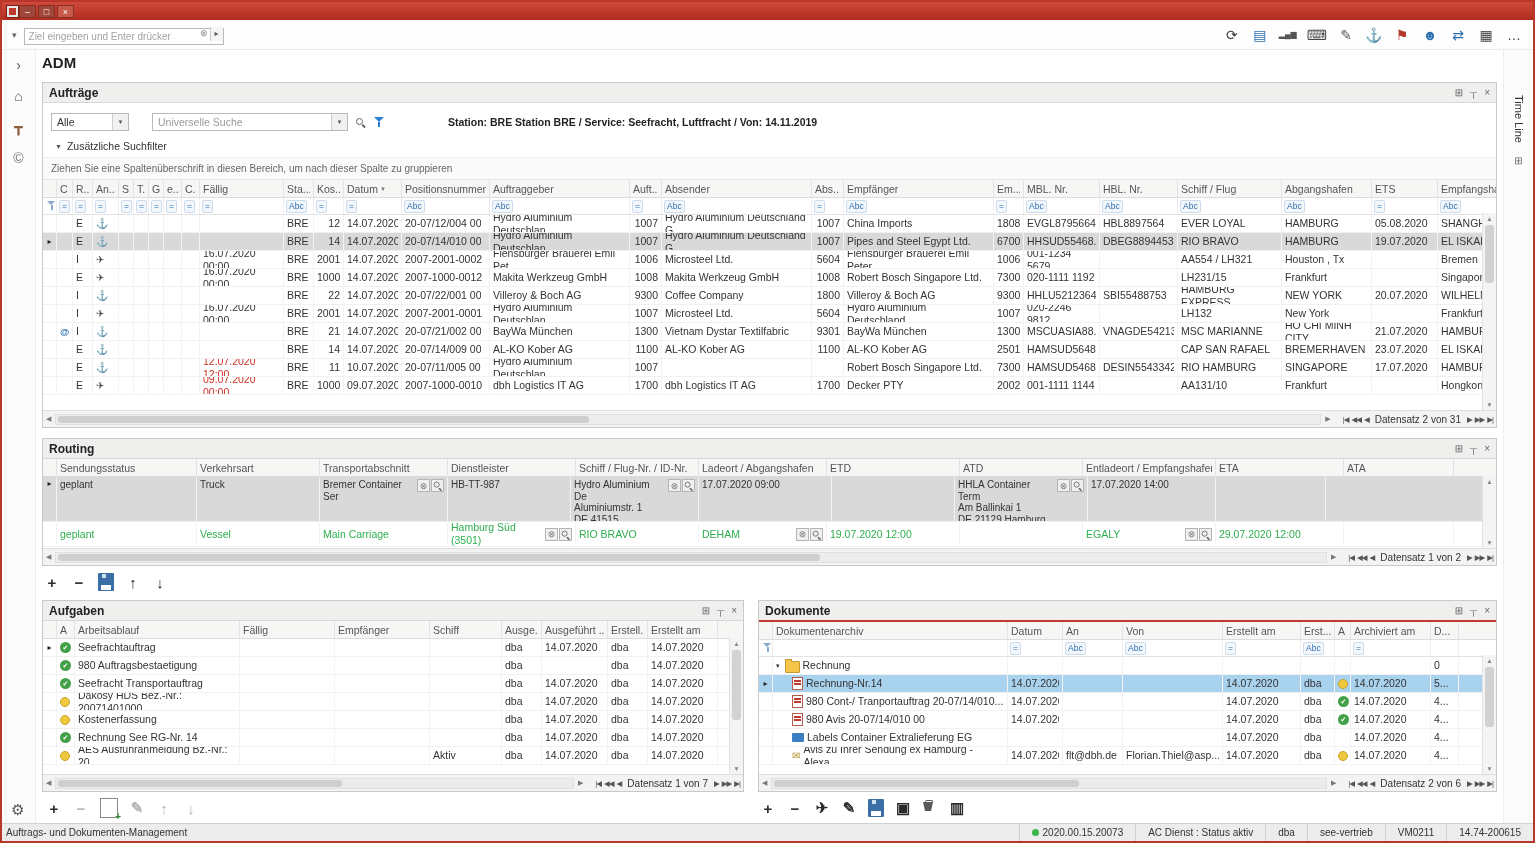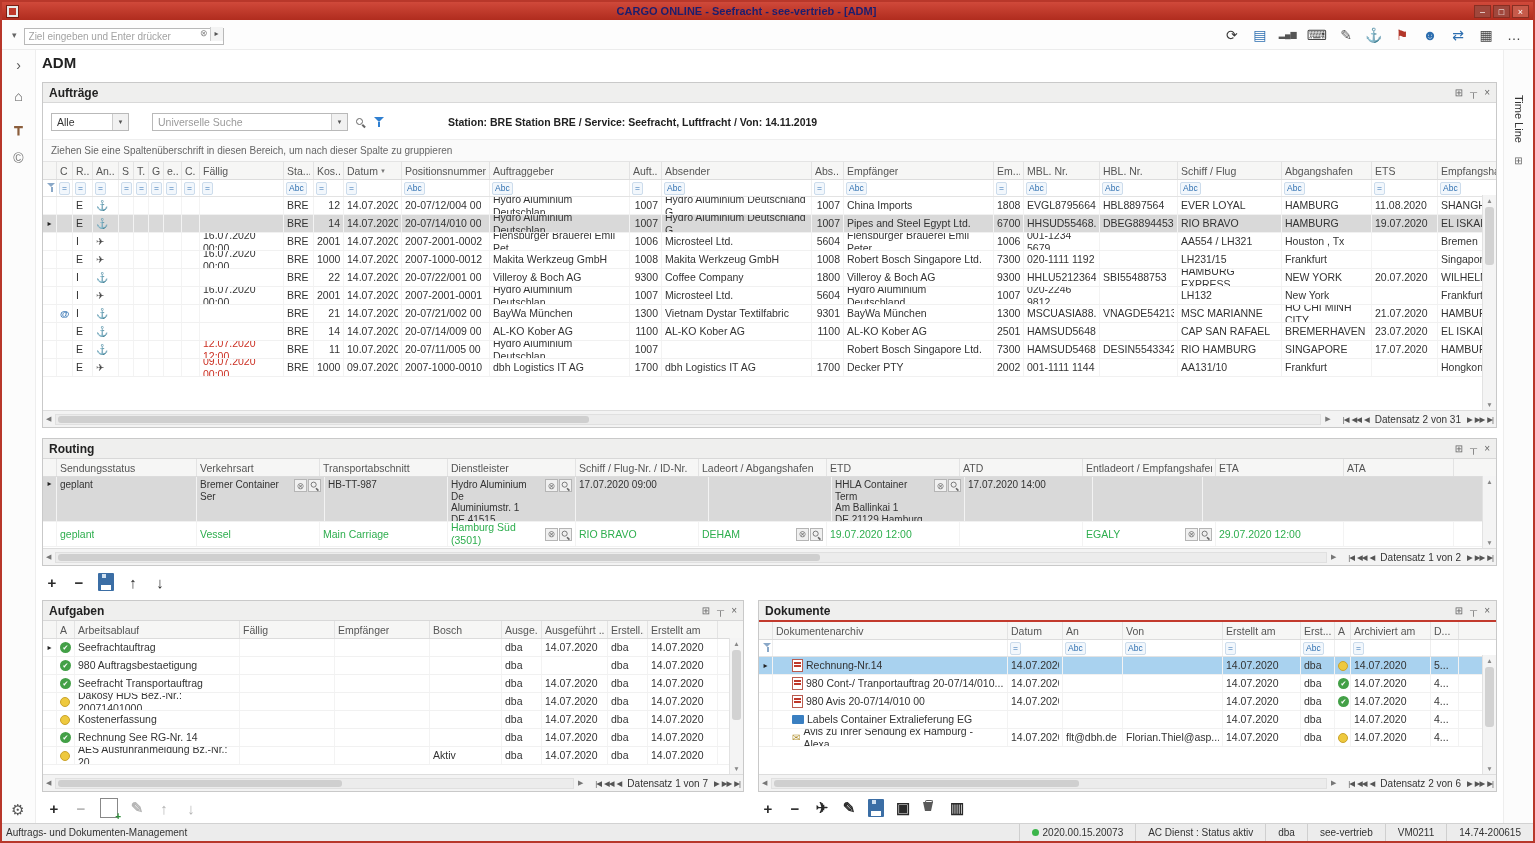--- a/index.html
+++ b/index.html
@@ -151,21 +151,20 @@
   .gdot{width:7px;height:7px;border-radius:50%;background:#3bb54a;display:inline-block;}
   .gear{position:absolute;left:9px;bottom:22px;font-size:15px;color:#555;cursor:pointer;}
 </style>
 </head>
 <body>
 
 <div class="win">
 
   <div class="titlebar">
     <span class="app-ico"></span>
-    <span class="title">CARGO ONLINE - Seefracht - see-vertrieb - [ADM]</span>
     <span class="winbtns">
       <span class="wb">–</span>
       <span class="wb">□</span>
       <span class="wb close">×</span>
     </span>
   </div>
 
   <div class="topbar">
     <span class="tb-chev">▾</span>
     <span class="searchwrap">
@@ -218,20 +217,24 @@
             <span class="dd">▼</span>
           </span>
         <span class="combo wide">
             <span class="ph">Universelle Suche</span>
             <span class="dd">▼</span>
           </span>
         <span class="mg"></span>
         <span class="funnel"></span>
         <span class="station">Station: BRE Station BRE / Service: Seefracht, Luftfracht / Von: 14.11.2019</span>
       </div>
+      <div class="extra">
+        <span class="chev">▼</span>
+        <span>Zusätzliche Suchfilter</span>
+      </div>
       <div class="group-hint">Ziehen Sie eine Spaltenüberschrift in diesen Bereich, um nach dieser Spalte zu gruppieren</div>
       <div class="grid">
         <div class="vscroll" style="top:33px;">
           <span class="va">▲</span>
           <span class="vthumb" style="height:58px"></span>
           <span class="vsp"></span>
           <span class="va">▼</span>
         </div>
       <div class="ghr">
             <div class="ghc ind" style="flex-basis: 14px;"></div>
@@ -444,21 +447,21 @@
               <div class="gc" style="flex-basis: 78px;">
                 <span class="ct">HBL8897564</span>
               </div>
               <div class="gc" style="flex-basis: 104px;">
                 <span class="ct">EVER LOYAL</span>
               </div>
               <div class="gc" style="flex-basis: 90px;">
                 <span class="ct">HAMBURG</span>
               </div>
               <div class="gc" style="flex-basis: 66px;">
-                <span class="ct">11.08.2020</span>
+                <span class="ct">05.08.2020</span>
               </div>
               <div class="gc" style="flex-basis: 74px;">
                 <span class="ct">SHANGHA</span>
               </div>
             </div>
             <div class="grow sel">
               <div class="gc ind" style="flex-basis: 14px;">▸</div>
               <div class="gc" style="flex-basis: 16px;"></div>
               <div class="gc" style="flex-basis: 20px;">
                 <span class="ct">E</span>
@@ -1092,20 +1095,23 @@
             </div>
             <div class="ghc" style="flex-basis: 110px;">
               <span class="hl">ATA</span>
             </div>
           </div>
           <div class="gbody">
             <div class="grow sel tall" style="height: 44px;">
               <div class="gc ind" style="flex-basis: 14px;">▸</div>
               <div class="gc" style="flex-basis: 140px;">
                 <span class="ct">geplant</span>
+              </div>
+              <div class="gc" style="flex-basis: 123px;">
+                <span class="ct">Truck</span>
               </div>
               <div class="gc" style="flex-basis: 128px;">
                 <span class="ct">Bremer Container Ser</span>
                 <span class="lk">
                   <span class="lkb">⊗</span>
                   <span class="lkb">
                     <span class="mg sm"></span>
                   </span>
                 </span>
               </div>
@@ -1245,21 +1251,21 @@
             <div class="ghc" style="flex-basis: 165px;">
               <span class="hl">Arbeitsablauf</span>
             </div>
             <div class="ghc" style="flex-basis: 95px;">
               <span class="hl">Fällig</span>
             </div>
             <div class="ghc" style="flex-basis: 95px;">
               <span class="hl">Empfänger</span>
             </div>
             <div class="ghc" style="flex-basis: 72px;">
-              <span class="hl">Bosch</span>
+              <span class="hl">Schiff</span>
             </div>
             <div class="ghc" style="flex-basis: 40px;">
               <span class="hl">Ausge...</span>
             </div>
             <div class="ghc" style="flex-basis: 66px;">
               <span class="hl">Ausgeführt ...</span>
             </div>
             <div class="ghc" style="flex-basis: 40px;">
               <span class="hl">Erstell...</span>
             </div>
@@ -1522,20 +1528,38 @@
             <div class="gfc" style="flex-basis: 34px;">
               <span class="chip">Abc</span>
             </div>
             <div class="gfc" style="flex-basis: 16px;"></div>
             <div class="gfc" style="flex-basis: 80px;">
               <span class="chip">=</span>
             </div>
             <div class="gfc" style="flex-basis: 28px;"></div>
           </div>
           <div class="gbody">
+            <div class="grow">
+              <div class="gc ind" style="flex-basis: 14px;"></div>
+              <div class="gc" style="flex-basis: 235px;">
+                <span class="exp">▾</span>
+                <span class="ci ci-folder"></span>
+                <span class="ct">Rechnung</span>
+              </div>
+              <div class="gc" style="flex-basis: 55px;"></div>
+              <div class="gc" style="flex-basis: 60px;"></div>
+              <div class="gc" style="flex-basis: 100px;"></div>
+              <div class="gc" style="flex-basis: 78px;"></div>
+              <div class="gc" style="flex-basis: 34px;"></div>
+              <div class="gc" style="flex-basis: 16px;"></div>
+              <div class="gc" style="flex-basis: 80px;"></div>
+              <div class="gc" style="flex-basis: 28px;">
+                <span class="ct">0</span>
+              </div>
+            </div>
             <div class="grow sel-blue">
               <div class="gc ind" style="flex-basis: 14px;">▸</div>
               <div class="gc" style="flex-basis: 235px; padding-left: 19px;">
                 <span class="ci ci-pdf"></span>
                 <span class="ct">Rechnung-Nr.14</span>
               </div>
               <div class="gc" style="flex-basis: 55px;">
                 <span class="ct">14.07.2020</span>
               </div>
               <div class="gc" style="flex-basis: 60px;"></div>

